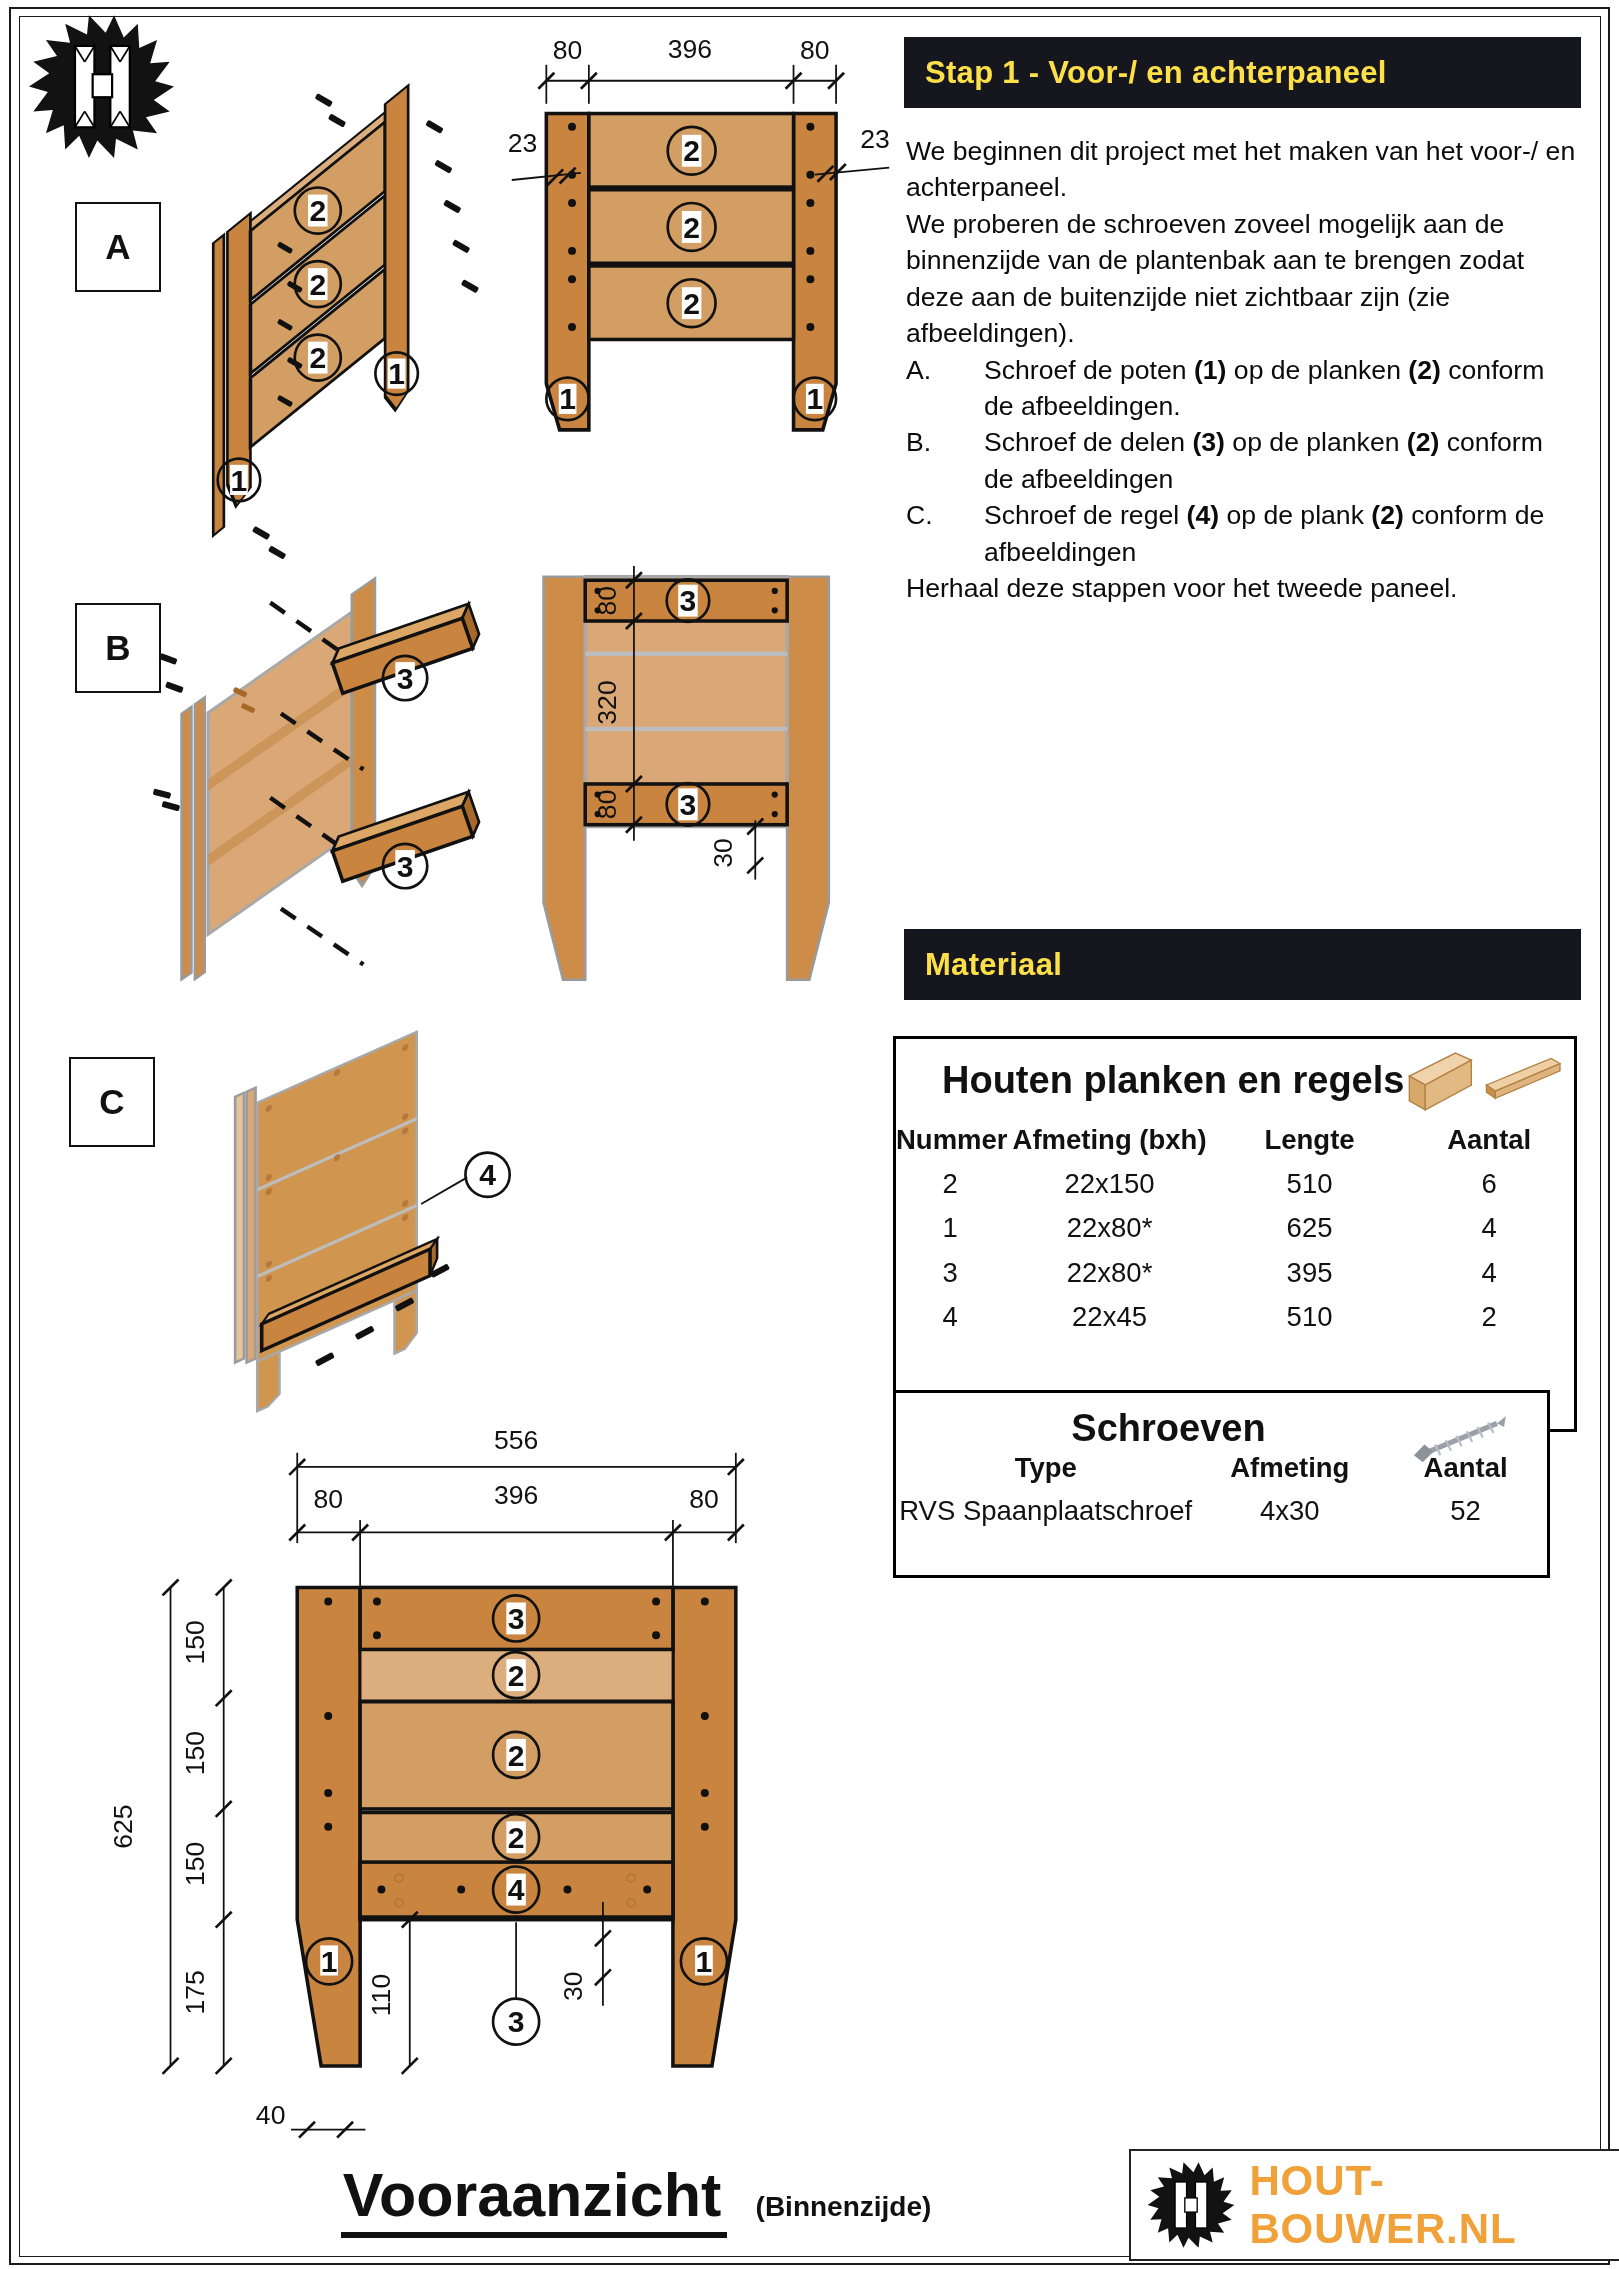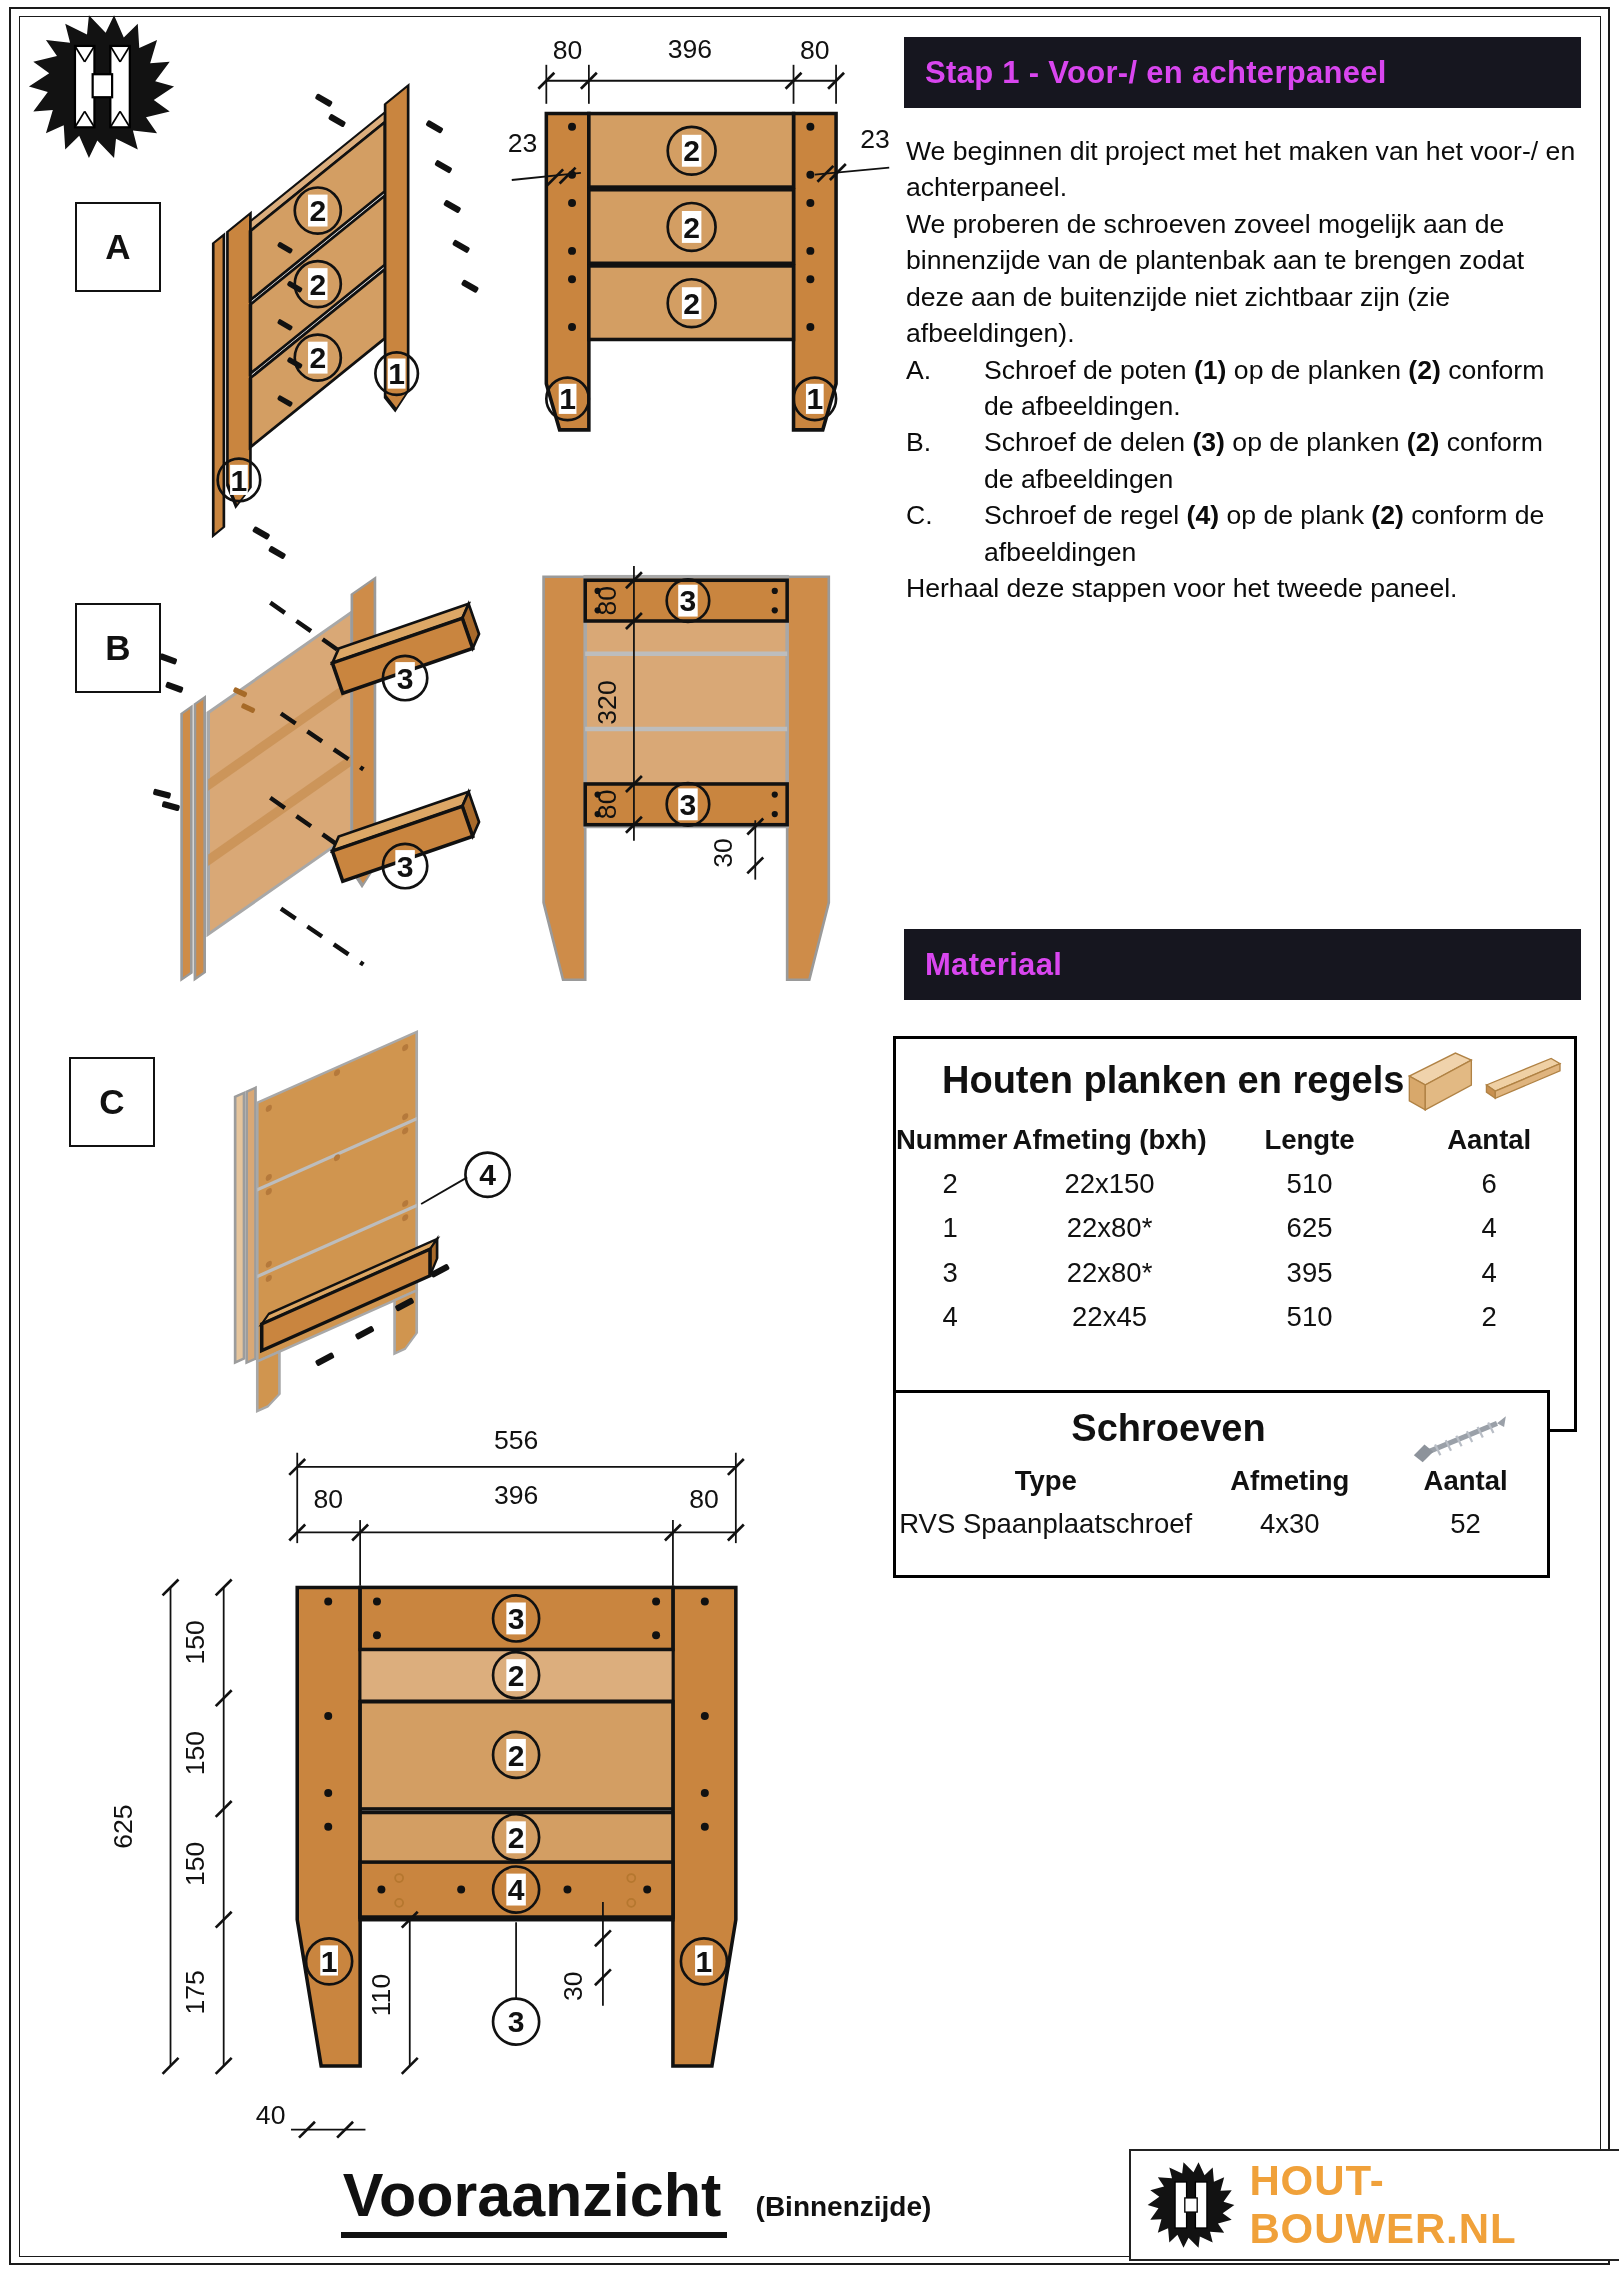--- a/index.html
+++ b/index.html
@@ -4,33 +4,33 @@
 <style>
   html,body{margin:0;padding:0;background:#fff;}
   #page{position:relative;width:1619px;height:2270px;background:#fff;overflow:hidden;
         font-family:"Liberation Sans", sans-serif;color:#111;}
   .abs{position:absolute;}
   .frame{position:absolute;pointer-events:none;}
   .frame.outer{left:8.9px;top:7px;right:8.9px;bottom:5.3px;border:2.7px solid #1a1a1a;}
   .frame.inner{left:18.6px;top:16px;right:17.7px;bottom:13.3px;border:1.8px solid #1a1a1a;}
   .letterbox{position:absolute;width:82px;height:86px;border:2.7px solid #111;background:#fff;
              display:flex;align-items:center;justify-content:center;font-size:35px;font-weight:bold;}
-  .hbar{position:absolute;background:#16161f;color:#d946ef;font-weight:bold;font-size:31px;
+  .hbar{position:absolute;background:#16161f;color:#fde047;font-weight:bold;font-size:31px;
         display:flex;align-items:center;padding-left:21px;box-sizing:border-box;letter-spacing:0.3px;}
   .bodytext{position:absolute;left:906px;width:672px;font-size:26.6px;line-height:1.37;color:#0b0b0b;}
   .bodytext p{margin:0 0 0 0;}
   .step{display:flex;margin:0;}
   .step-label{width:78px;flex:none;}
   .step-text{flex:1;}
   .mbox{position:absolute;border:3.5px solid #000;background:#fff;box-sizing:border-box;}
   .wood-title{font-size:38px;font-weight:bold;margin:19.5px 0 5.3px 46px;}
   .screw-title{font-size:38px;font-weight:bold;text-align:center;margin:14px 106px 1.8px 0;}
   .tgrid{display:grid;font-size:27.5px;text-align:center;align-items:center;}
   .wood-grid{grid-template-columns:16% 31% 28% 25%;row-gap:12.4px;margin-top:22px;}
-  .screw-grid{grid-template-columns:46% 29% 25%;row-gap:10.6px;margin-top:15px;}
+  .screw-grid{grid-template-columns:46% 29% 25%;row-gap:10.6px;margin-top:2px;}
   .th{font-weight:bold;}
   .caption-wrap{position:absolute;left:341px;top:2160px;display:flex;align-items:baseline;}
   .caption-main{font-size:61px;font-weight:bold;border-bottom:6.2px solid #111;padding:0 5.3px 1.8px 1.8px;}
   .caption-sub{font-size:28px;font-weight:bold;margin-left:29px;}
   .brandbox{position:absolute;left:1084px;top:2149px;width:509px;height:108px;border:2.7px solid #222;
             background:#fff;display:flex;align-items:center;margin-left:45px;}
   .brandtext{color:#F0A13A;font-size:42px;font-weight:bold;letter-spacing:0.9px;margin-left:12.4px;}
   svg{overflow:visible;}
   svg text{font-family:"Liberation Sans", sans-serif;fill:#111;}
   .wd{fill:#C9853F;stroke:#111;stroke-width:3;}

